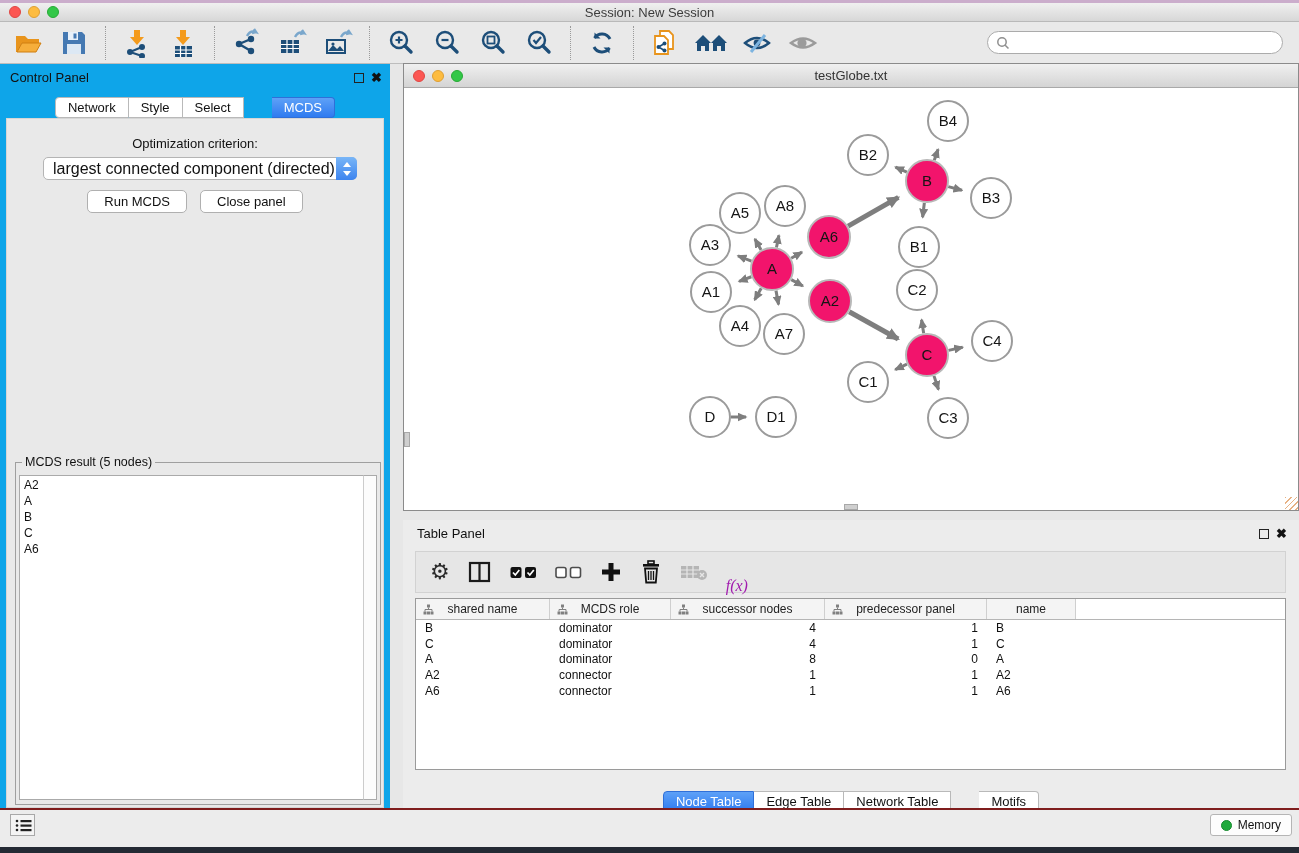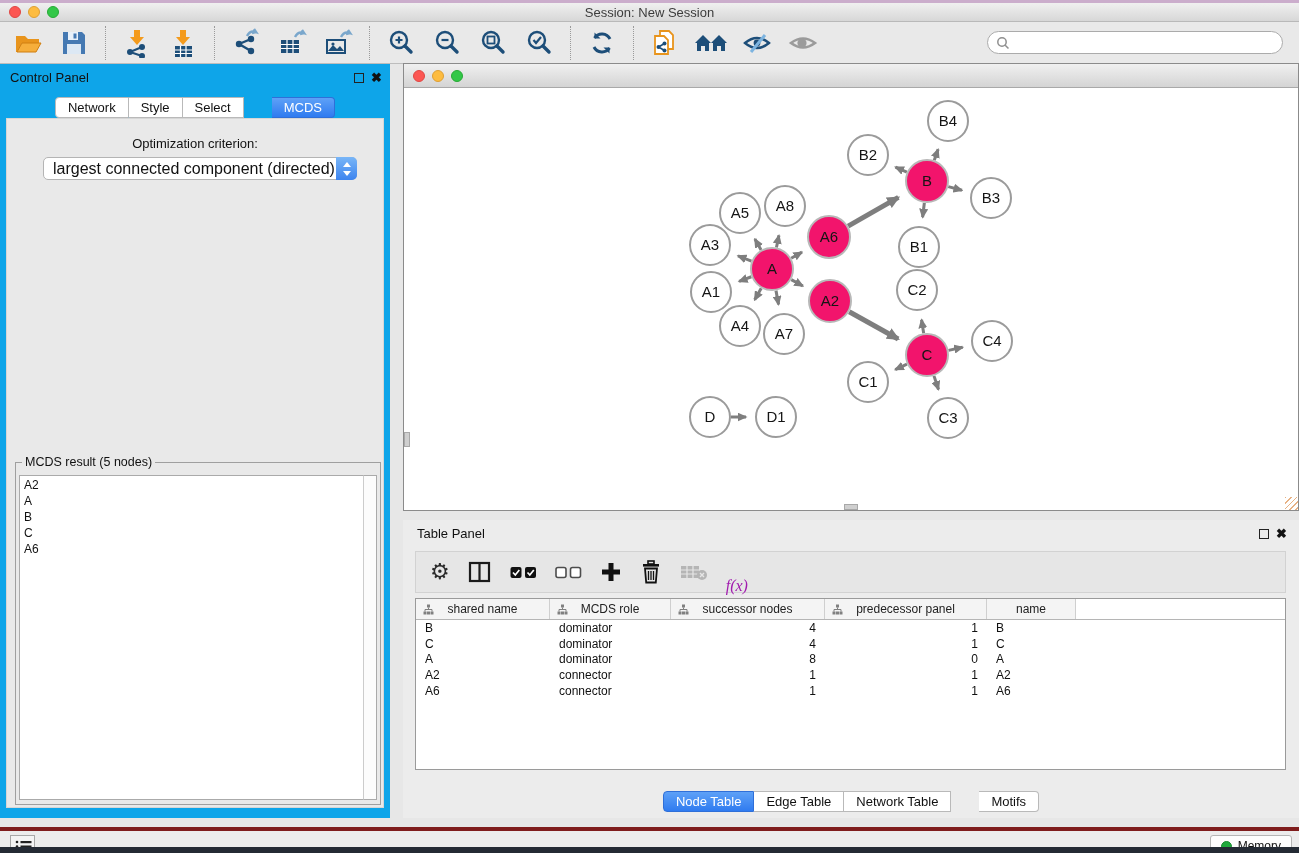--- a/index.html
+++ b/index.html
@@ -81,21 +81,21 @@
   .tbl { position:absolute; top:78px; left:12px; right:13px; height:172px; background:#fff; border:1px solid #9a9a9a; overflow:hidden; }
   .thead { display:flex; height:21px; border-bottom:1px solid #b5b5b5; }
   .th { background:#f4f4f4; border-right:1px solid #cfcfcf; display:flex; align-items:center; justify-content:center; gap:6px;
     font-size:12px; color:#222; position:relative; }
   .th .sort-slot { position:absolute; left:7px; top:5px; }
   .tr { display:flex; height:15.7px; align-items:center; }
   .td { font-size:12px; color:#111; padding:0 9px; white-space:nowrap; overflow:hidden; }
   .tp-tabs { position:absolute; top:271px; left:0; right:0; }
 
   
-  .status-bar { position:absolute; left:0; right:0; bottom:6px; height:20px; background:#ececec; border-top:4px solid #7f1d1d; }
+  .status-bar { position:absolute; left:0; right:0; bottom:6px; height:39px; background:#ececec; border-top:2px solid #7f1d1d; }
   .list-btn { position:absolute; left:10px; top:4px; width:25px; height:22px; background:#f4f4f4; border:1px solid #a8a8a8;
     display:flex; align-items:center; justify-content:center; }
   .memory-btn { position:absolute; right:7px; top:4px; height:22px; background:#fdfdfd; border:1px solid #b5b5b5; border-radius:3px;
     display:flex; align-items:center; gap:6px; padding:0 10px; font-size:12px; color:#111; }
   .mem-dot { width:11px; height:11px; border-radius:50%; background:#1faa3c; border:1px solid #178a2f; }
   .desktop-bottom { position:absolute; bottom:0; left:0; right:0; height:6px; background:#242a34; }
 
   .fx { font-family:"Liberation Serif",serif; font-style:italic; font-size:16px; color:#a21caf;margin-top:28px; }
 </style>
 </head>
@@ -298,20 +298,24 @@
     <div class="opt-label">Optimization criterion:</div>
     <div class="combo">
       <span class="combo-text">largest connected component (directed)</span>
       <span class="stepper">
           <svg width="10" height="16">
             <path d="M5 1 L9 6 H1 z" fill="#fff"></path>
             <path d="M5 15 L1 10 H9 z" fill="#fff"></path>
           </svg>
         </span>
     </div>
+    <div class="btn-row">
+      <span class="pbtn">Run MCDS</span>
+      <span class="pbtn">Close panel</span>
+    </div>
     <fieldset class="result-box">
       <legend>MCDS result (5 nodes)</legend>
       <div class="result-list">
           <div class="result-item">A2</div>
           <div class="result-item">A</div>
           <div class="result-item">B</div>
           <div class="result-item">C</div>
           <div class="result-item">A6</div>
         </div>
       <div class="result-scroll"></div>
@@ -319,20 +323,21 @@
   </div>
 </div>
 
 <div class="net-window">
   <div class="net-titlebar">
     <div class="traffic">
       <span class="light red"></span>
       <span class="light yellow"></span>
       <span class="light green"></span>
     </div>
+    <div class="wtitle">testGlobe.txt</div>
   </div>
   <div class="net-canvas-wrap">
     <svg width="894" height="423" viewBox="0 0 894 423">
       <defs>
         <marker id="arrow" markerWidth="10" markerHeight="9" refX="8.5" refY="4.5" orient="auto" markerUnits="userSpaceOnUse">
           <path d="M0,0 L10,4.5 L0,9 Z" fill="#7e7e7e"></path>
         </marker>
         <marker id="arrowBig" markerWidth="13" markerHeight="12" refX="11" refY="6" orient="auto" markerUnits="userSpaceOnUse">
           <path d="M0,0 L13,6 L0,12 Z" fill="#7e7e7e"></path>
         </marker>

